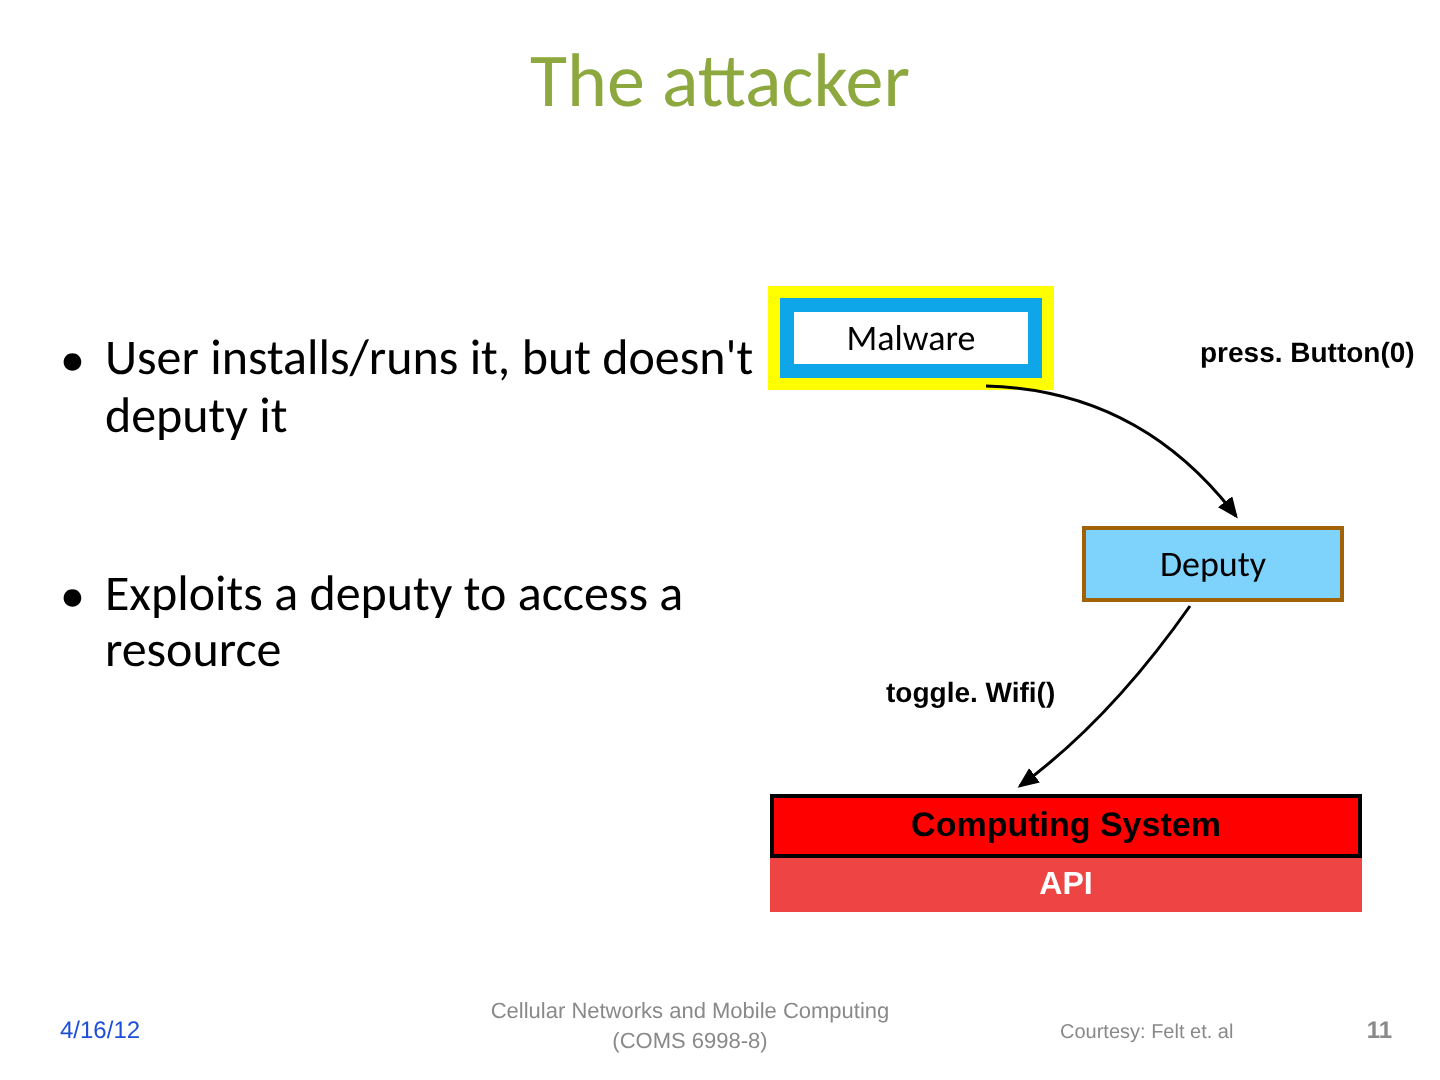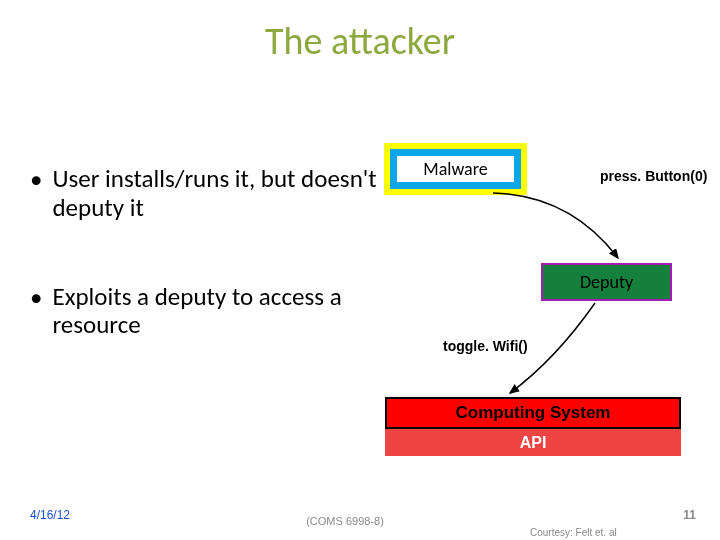--- a/index.html
+++ b/index.html
@@ -59,22 +59,22 @@
     font-weight: bold;
     font-family: Arial, sans-serif;
     margin-left: 44px;
   }
   .deputy-box {
     position: absolute;
     left: 541px;
     top: 263px;
     width: 131px;
     height: 38px;
-    background: #15803d;
-    border: 2px solid #a21caf;
+    background: #7dd3fc;
+    border: 2px solid #a16207;
     display: flex;
     align-items: center;
     justify-content: center;
     font-size: 18px;
   }
   .toggle-label {
     position: absolute;
     left: 443px;
     top: 338px;
     font-size: 14px;
@@ -126,21 +126,21 @@
     width: 230px;
     font-size: 11px;
     color: #898989;
     text-align: center;
     font-family: Arial, sans-serif;
     line-height: 1.3;
   }
   .footer-credit {
     position: absolute;
     left: 530px;
-    bottom: 2px;
+    bottom: 18px;
     font-size: 10px;
     color: #898989;
     font-family: Arial, sans-serif;
   }
   .footer-page {
     position: absolute;
     right: 24px;
     bottom: 18px;
     font-size: 12px;
     color: #898989;
@@ -200,20 +200,20 @@
     </marker>
   </defs>
   <path d="M 95 3 Q 55 60 10 93" stroke="#000" stroke-width="1.5" fill="none" marker-end="url(#ah2)"></path>
 </svg>
 
 <div class="perm-box">Computing System</div>
 <div class="api-box">API</div>
 
 <div class="footer-date">4/16/12</div>
 <div class="footer-center">
-  <br>
+  <span>Cellular Networks and Mobile Computing</span><br>
   <span>(COMS 6998-8)</span>
 </div>
 <div class="footer-credit">
   <span>Courtesy:</span>
   <span>Felt et. al</span>
 </div>
 <div class="footer-page">11</div>
 
 </body></html>

